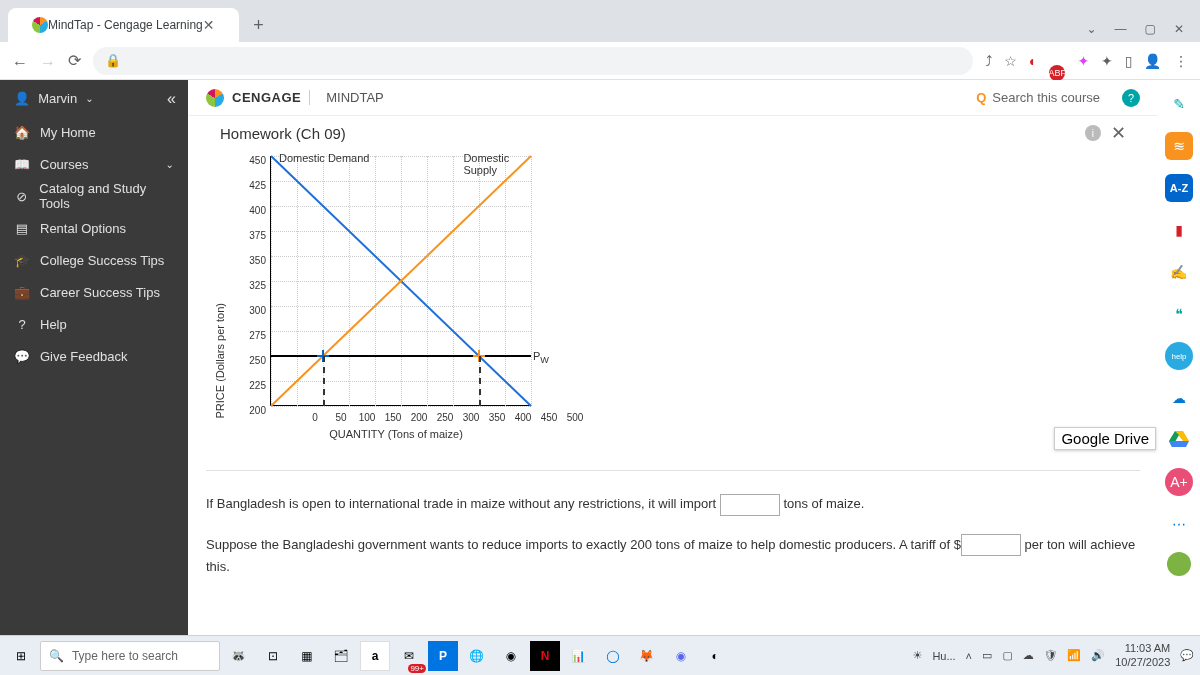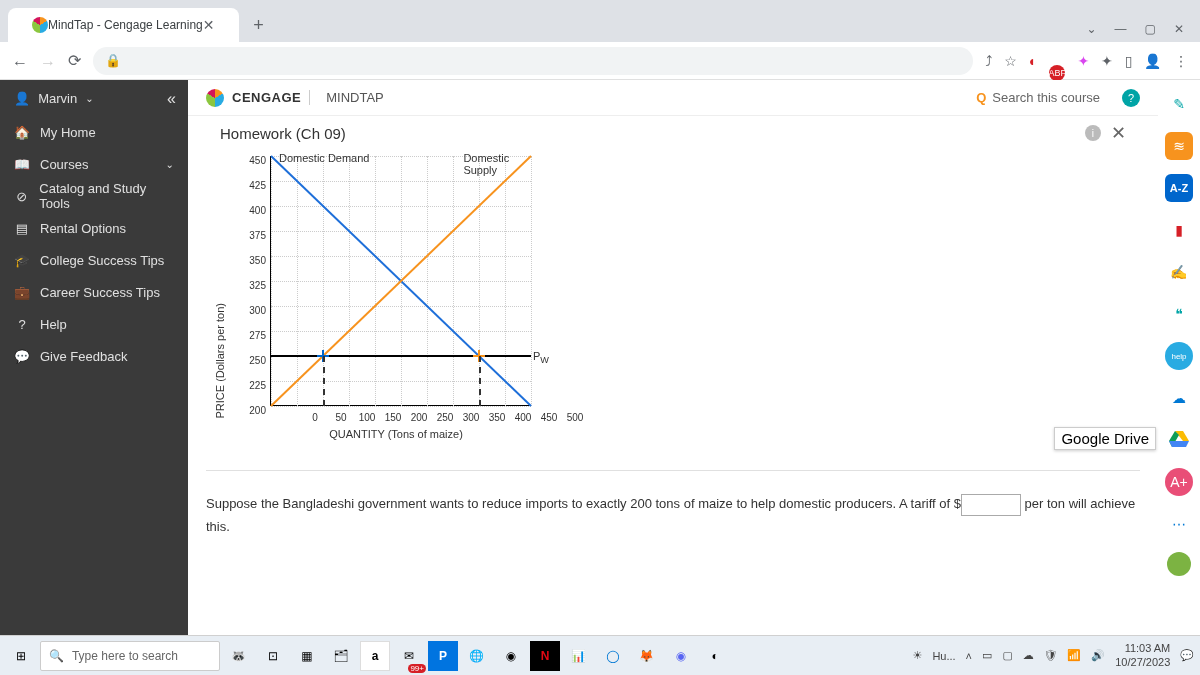--- a/index.html
+++ b/index.html
@@ -249,20 +249,25 @@
             <div class="plus-pt" style="left:52px;top:200px"></div>
             <div class="dashed-v" style="left:52px;top:200px;height:50px"></div>
             <div class="plus-pt orange-plus" style="left:208px;top:200px"></div>
             <div class="dashed-v" style="left:208px;top:200px;height:50px"></div>
           </div>
         <div class="chart-xlabel" style="position:absolute;top:272px">QUANTITY (Tons of maize)</div>
       </div>
 
       <hr class="hr">
 
+      <div class="qtext">
+        <span>If Bangladesh is open to international trade in maize without any restrictions, it will import</span>
+        <input class="ans-input" style="">
+        <span>tons of maize.</span>
+      </div>
       <div class="qtext" style="margin-top:18px">
         <span>Suppose the Bangladeshi government wants to reduce imports to exactly 200 tons of maize to help domestic producers. A tariff of</span>
         <span>$</span><input class="ans-input" style="">
         <span>per ton will achieve this.</span>
       </div>
     </div>
   </div>
 
   <div class="rail">
     <div class="rail-ic rail-pencil">✎</div>

